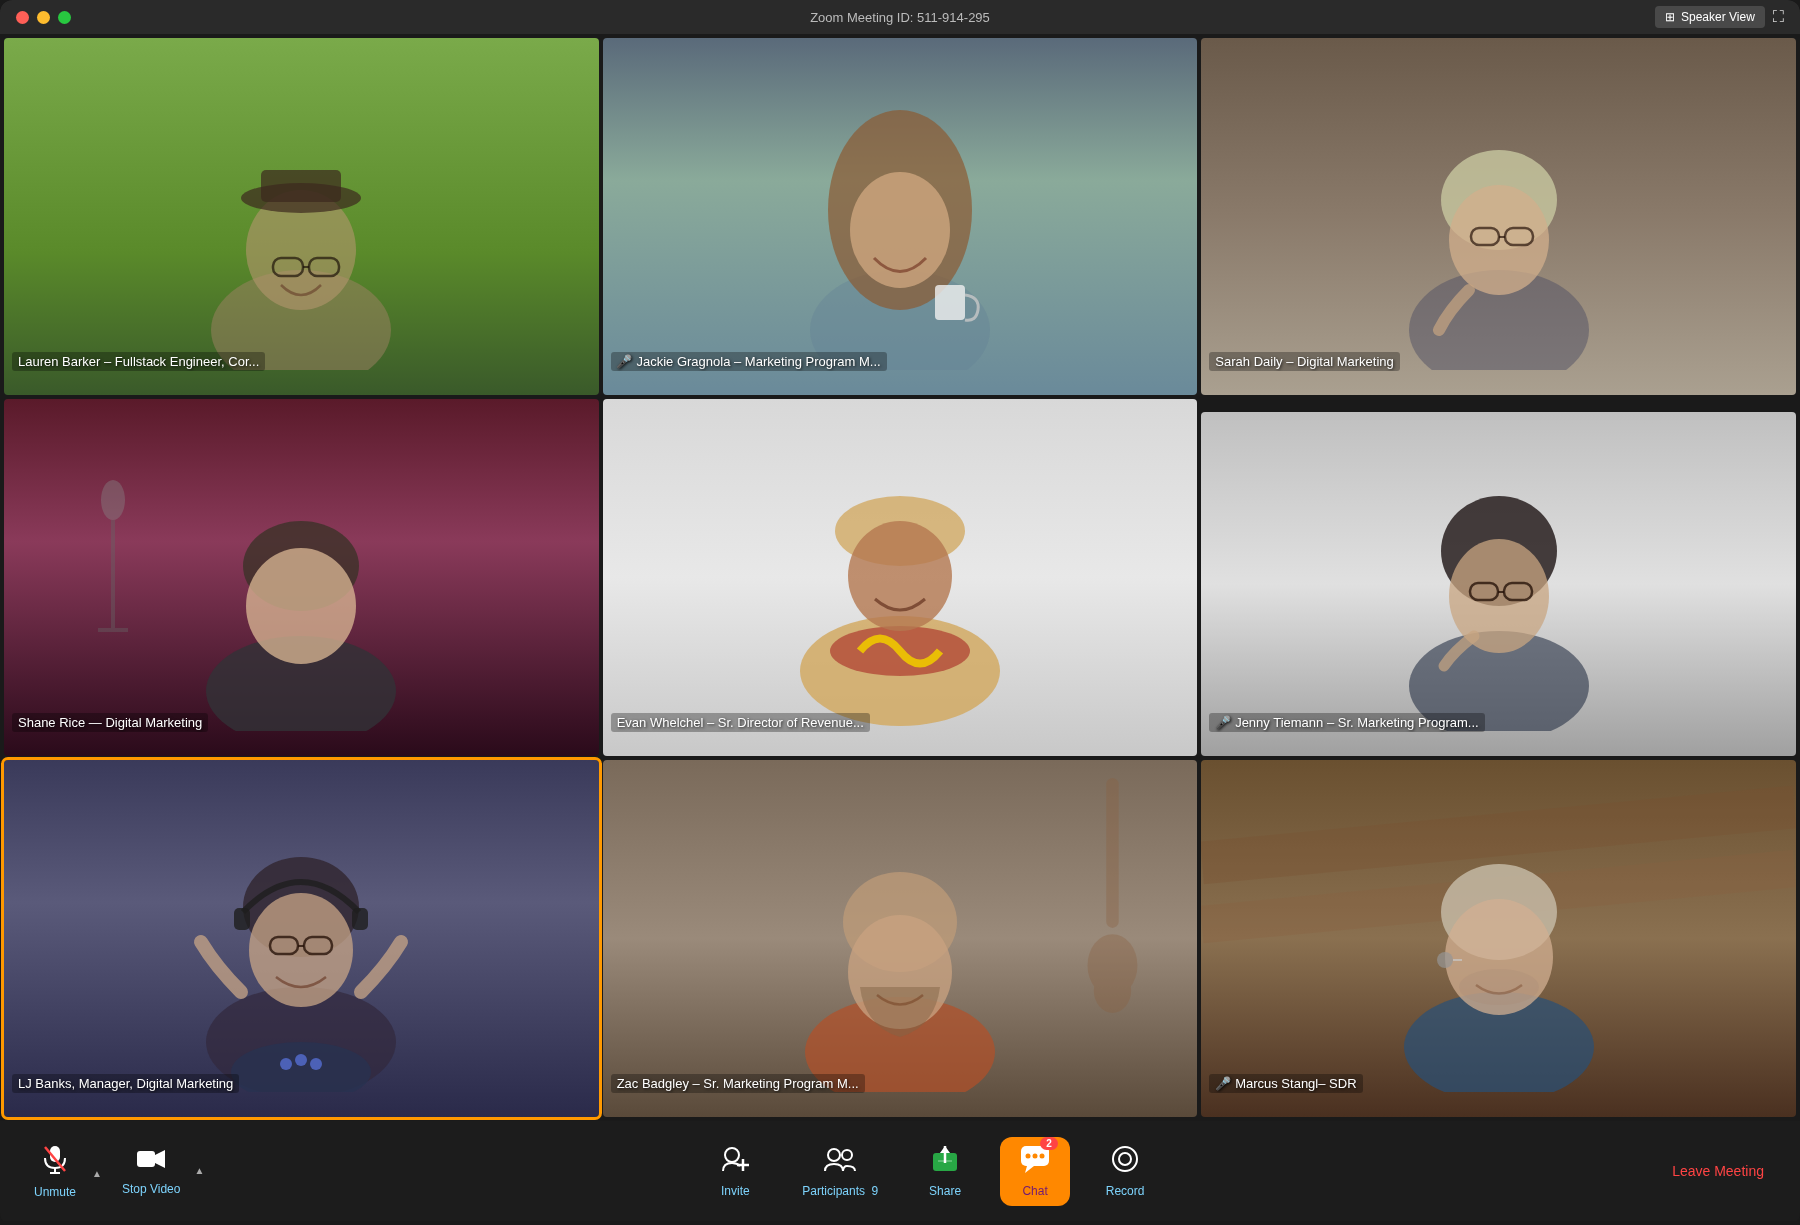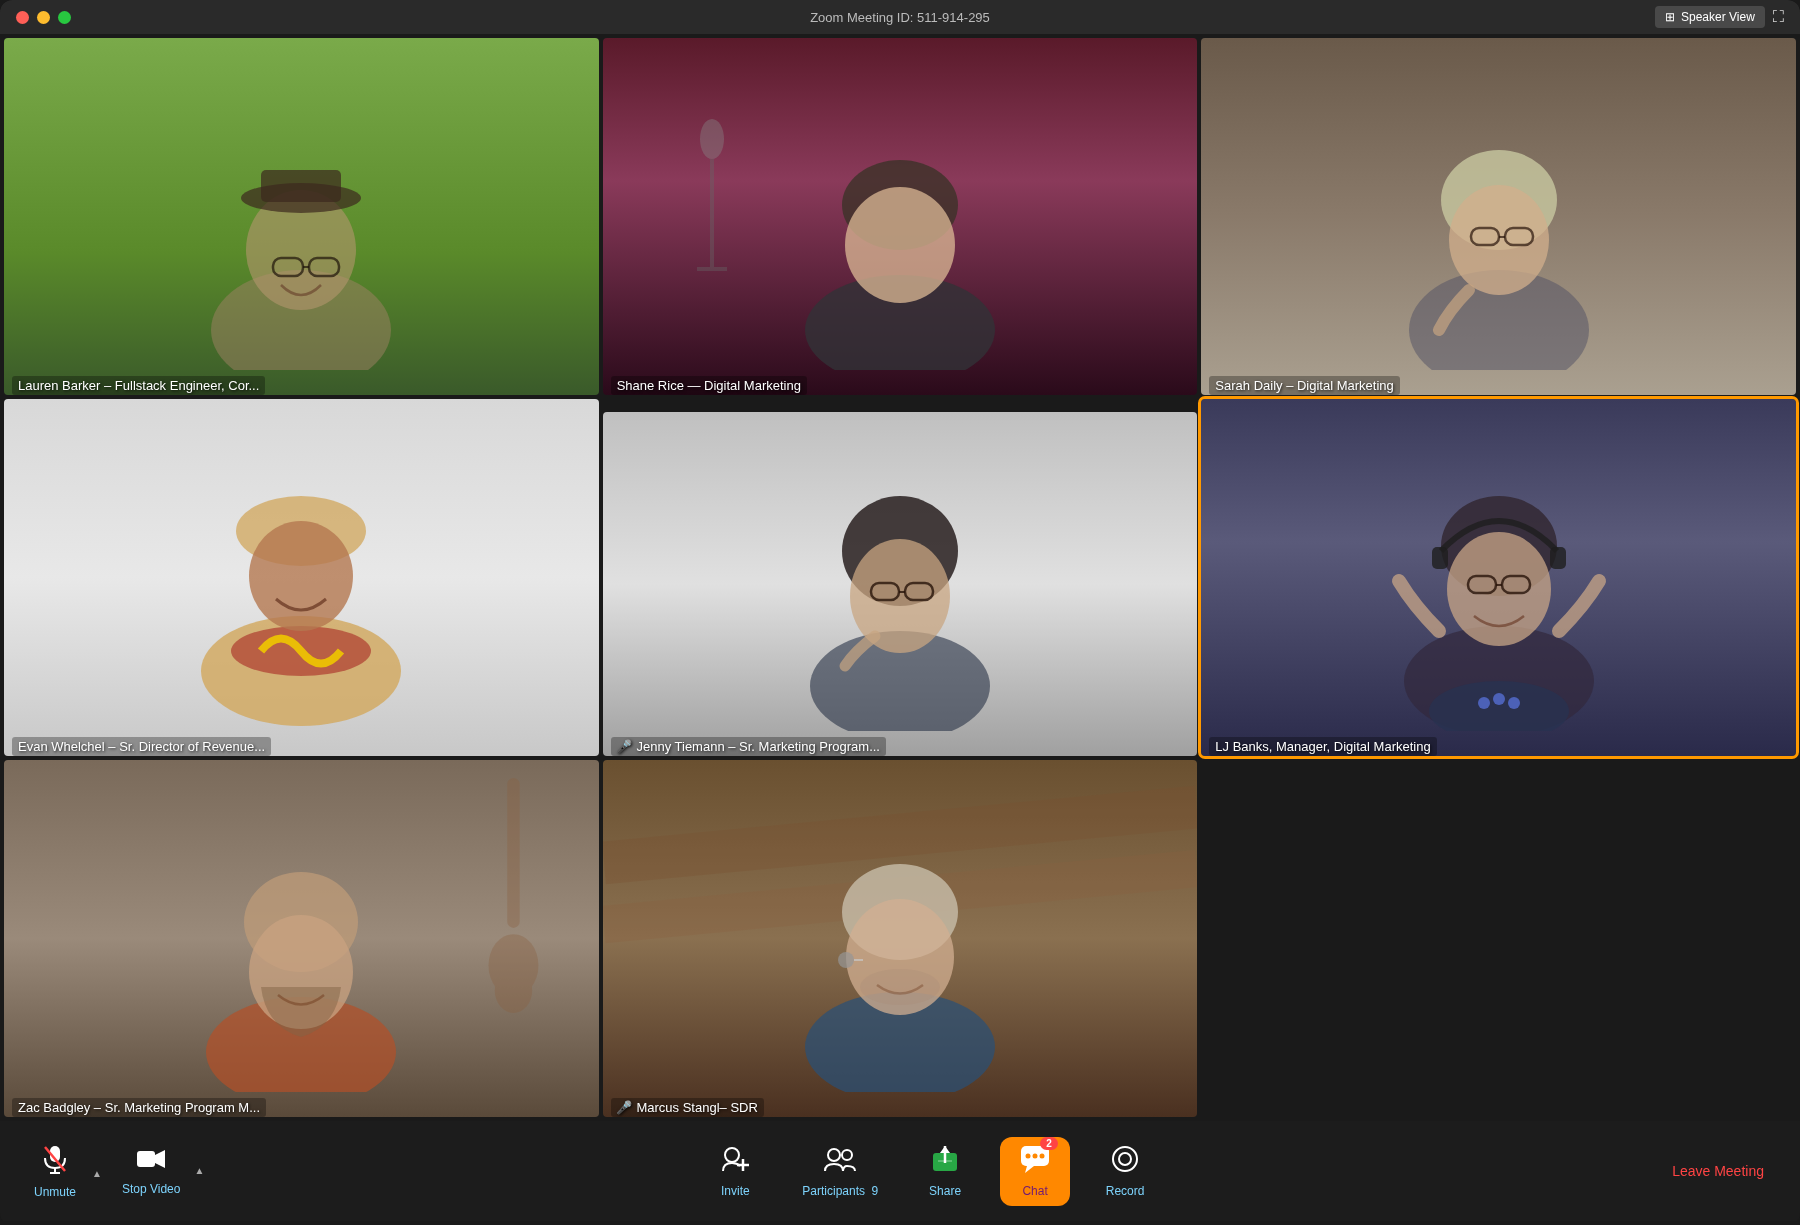--- a/index.html
+++ b/index.html
@@ -82,21 +82,21 @@
       background: #2c2c2c;
       overflow: hidden;
       border-radius: 4px;
     }
     .video-tile.active-speaker {
       outline: 3px solid #f90;
     }
 
     .name-label {
       position: absolute;
-      bottom: 0;
+      bottom: 24px;
       left: 8px;
       color: white;
       font-size: 13px;
       font-weight: 500;
       text-shadow: 1px 1px 3px rgba(0,0,0,0.8);
       background: rgba(0,0,0,0.3);
       padding: 2px 6px;
       border-radius: 3px;
       white-space: nowrap;
       overflow: hidden;
@@ -252,57 +252,77 @@
         <rect x="82" y="148" width="30" height="18" rx="8" fill="none" stroke="rgba(30,20,10,0.7)" stroke-width="2.5"></rect>
         <rect x="118" y="148" width="30" height="18" rx="8" fill="none" stroke="rgba(30,20,10,0.7)" stroke-width="2.5"></rect>
         <line x1="112" y1="157" x2="118" y2="157" stroke="rgba(30,20,10,0.7)" stroke-width="2"></line>
 
         <path d="M 90 175 Q 110 195 130 175" stroke="rgba(100,60,40,0.6)" stroke-width="2.5" fill="none"></path>
       </svg>
     </div>
     <div class="name-label">Lauren Barker – Fullstack Engineer, Cor...</div>
   </div>
 
+  <div class="video-tile tile-2">
+    <div class="tile-content">
+      <svg class="person-svg" width="220" height="270">
+        <ellipse cx="110" cy="230" rx="90" ry="60" fill="rgba(100,130,150,0.4)"></ellipse>
+
+        <ellipse cx="110" cy="110" rx="72" ry="100" fill="rgba(140,90,50,0.7)"></ellipse>
+
+        <ellipse cx="110" cy="130" rx="50" ry="58" fill="rgba(210,170,130,0.75)"></ellipse>
+
+        <path d="M 84 158 Q 110 185 136 158" stroke="rgba(120,60,40,0.7)" stroke-width="3" fill="none"></path>
+
+        <rect x="145" y="185" width="30" height="35" rx="4" fill="rgba(240,240,240,0.8)"></rect>
+        <path d="M 175 195 Q 190 197 188 210 Q 186 222 175 220" stroke="rgba(200,200,200,0.8)" stroke-width="3" fill="none"></path>
+      </svg>
+    </div>
+    <div class="name-label">
+      <span style="color:#ff4444;">🎤</span>
+      <span>Jackie Gragnola – Marketing Program M...</span>
+    </div>
+  </div>
+
+  <div class="video-tile tile-3">
+    <div class="tile-content">
+      <svg class="person-svg" width="220" height="260">
+        <ellipse cx="110" cy="220" rx="90" ry="60" fill="rgba(80,80,100,0.5)"></ellipse>
+
+        <ellipse cx="110" cy="90" rx="58" ry="50" fill="rgba(200,200,160,0.8)"></ellipse>
+
+        <ellipse cx="110" cy="130" rx="50" ry="55" fill="rgba(210,175,140,0.75)"></ellipse>
+
+        <rect x="82" y="118" width="28" height="17" rx="8" fill="none" stroke="rgba(40,20,10,0.7)" stroke-width="2.5"></rect>
+        <rect x="116" y="118" width="28" height="17" rx="8" fill="none" stroke="rgba(40,20,10,0.7)" stroke-width="2.5"></rect>
+        <line x1="110" y1="127" x2="116" y2="127" stroke="rgba(40,20,10,0.7)" stroke-width="2"></line>
+
+        <path d="M 80 180 Q 60 200 50 220" stroke="rgba(200,165,130,0.7)" stroke-width="12" fill="none" stroke-linecap="round"></path>
+      </svg>
+    </div>
+    <div class="name-label">Sarah Daily – Digital Marketing</div>
+  </div>
 
   <div class="video-tile tile-4">
     <div class="tile-content">
 
       <svg style="position:absolute;left:15%;top:20%;opacity:0.4;" width="40" height="180">
         <ellipse cx="20" cy="30" rx="12" ry="20" fill="#888"></ellipse>
         <line x1="20" y1="50" x2="20" y2="160" stroke="#666" stroke-width="4"></line>
         <line x1="5" y1="160" x2="35" y2="160" stroke="#666" stroke-width="4"></line>
       </svg>
       <svg class="person-svg" width="230" height="260">
         <ellipse cx="115" cy="220" rx="95" ry="55" fill="rgba(50,50,55,0.8)"></ellipse>
 
         <ellipse cx="115" cy="95" rx="58" ry="45" fill="rgba(60,50,40,0.8)"></ellipse>
 
         <ellipse cx="115" cy="135" rx="55" ry="58" fill="rgba(220,185,150,0.75)"></ellipse>
       </svg>
     </div>
     <div class="name-label">Shane Rice — Digital Marketing</div>
-  </div>
-
-  <div class="video-tile tile-3">
-    <div class="tile-content">
-      <svg class="person-svg" width="220" height="260">
-        <ellipse cx="110" cy="220" rx="90" ry="60" fill="rgba(80,80,100,0.5)"></ellipse>
-
-        <ellipse cx="110" cy="90" rx="58" ry="50" fill="rgba(200,200,160,0.8)"></ellipse>
-
-        <ellipse cx="110" cy="130" rx="50" ry="55" fill="rgba(210,175,140,0.75)"></ellipse>
-
-        <rect x="82" y="118" width="28" height="17" rx="8" fill="none" stroke="rgba(40,20,10,0.7)" stroke-width="2.5"></rect>
-        <rect x="116" y="118" width="28" height="17" rx="8" fill="none" stroke="rgba(40,20,10,0.7)" stroke-width="2.5"></rect>
-        <line x1="110" y1="127" x2="116" y2="127" stroke="rgba(40,20,10,0.7)" stroke-width="2"></line>
-
-        <path d="M 80 180 Q 60 200 50 220" stroke="rgba(200,165,130,0.7)" stroke-width="12" fill="none" stroke-linecap="round"></path>
-      </svg>
-    </div>
-    <div class="name-label">Sarah Daily – Digital Marketing</div>
   </div>
 
   <div class="video-tile tile-5">
     <div class="tile-content">
       <svg class="person-svg" width="230" height="280">
 
         <ellipse cx="115" cy="220" rx="100" ry="55" fill="rgba(210,170,100,0.85)"></ellipse>
 
         <ellipse cx="115" cy="200" rx="70" ry="25" fill="rgba(180,80,60,0.85)"></ellipse>
 

